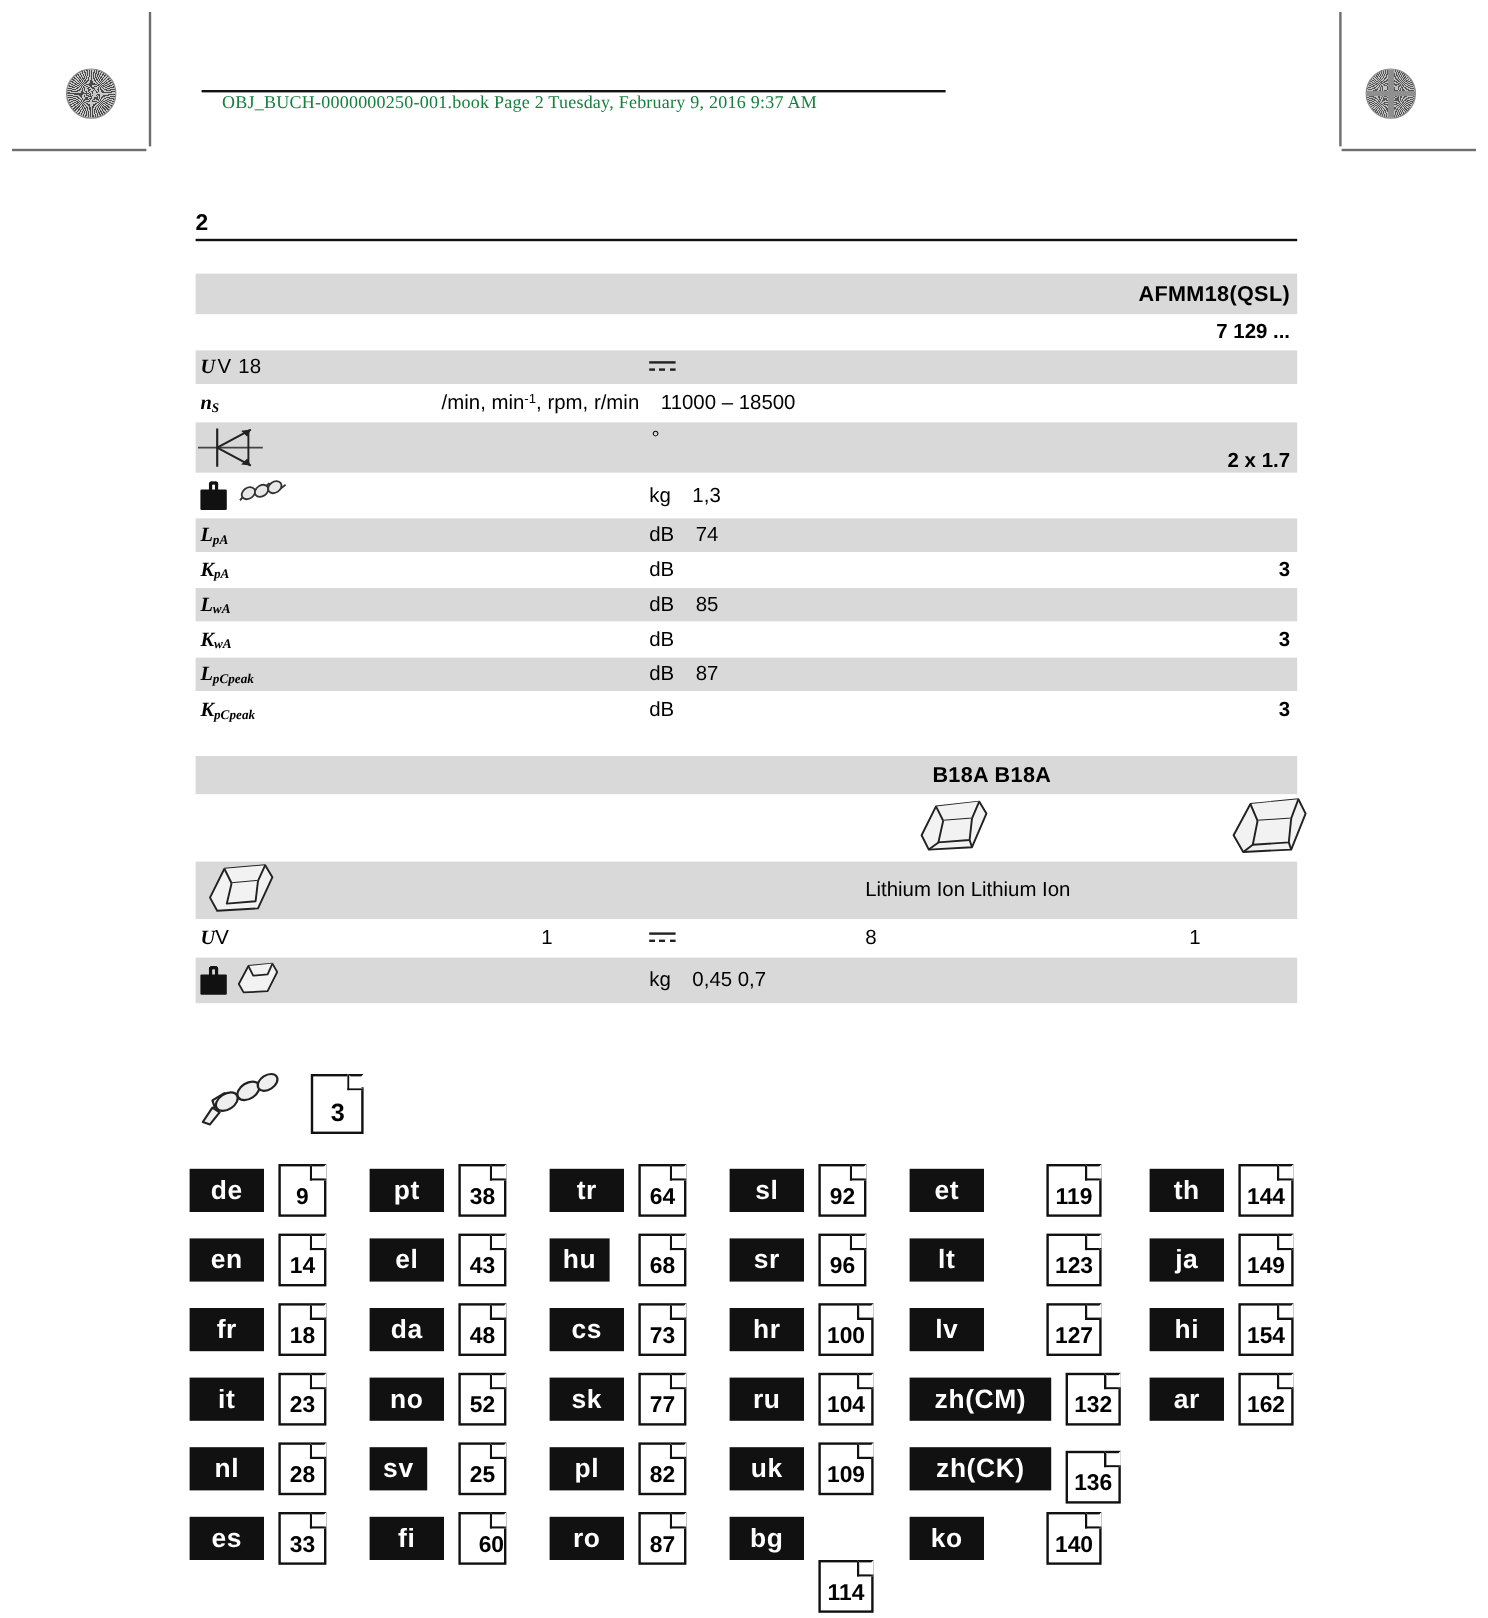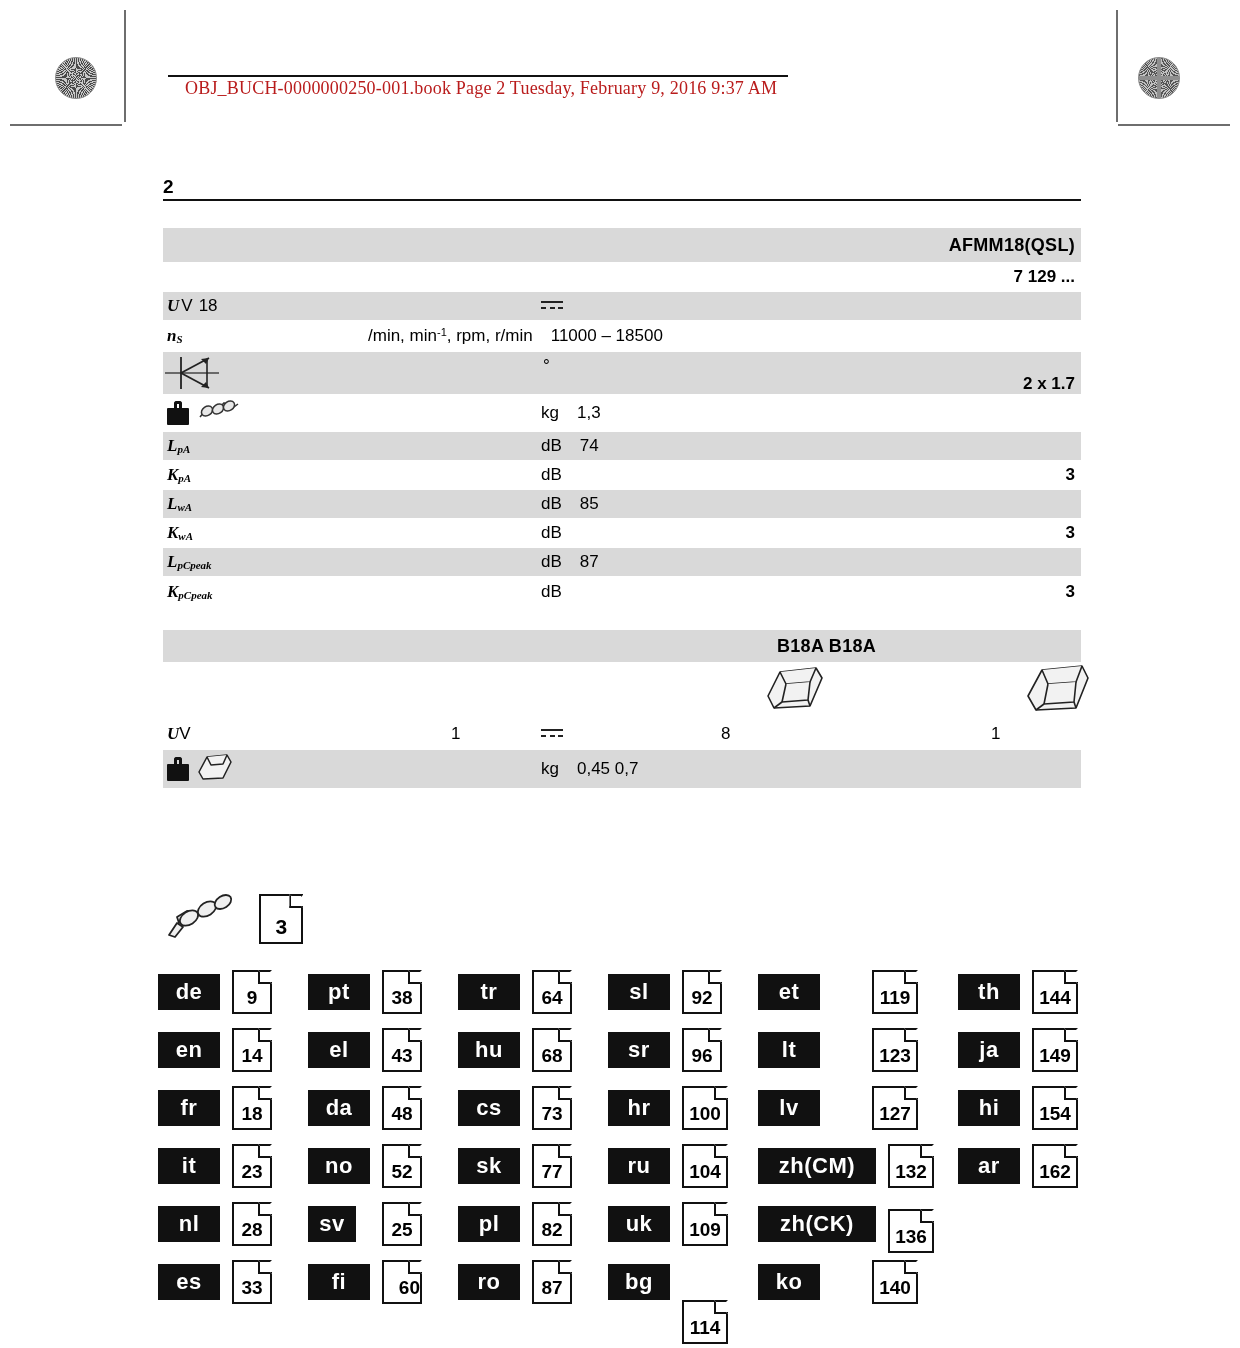--- a/index.html
+++ b/index.html
@@ -34,21 +34,21 @@
   }
 
   .trimline{position:absolute;background:#6e6e6e;}
   .trimline.v{width:1.6px;}
   .trimline.h{height:1.6px;}
 
   
   .filehdr{
     position:absolute;left:185px;top:78px;
     font-family:"Liberation Serif", serif;
-    font-size:18px;letter-spacing:.2px;color:#b91c1c;white-space:nowrap;
+    font-size:15px;letter-spacing:.2px;color:#15803d;white-space:nowrap;
   }
   .hdrline{position:absolute;left:168px;top:75px;width:620px;height:1.5px;background:#111;}
 
   
   .pagenum{
     position:absolute;left:163px;top:176px;
     font-size:19px;font-weight:700;
   }
   .rule{
     position:absolute;left:163px;top:199px;width:918px;height:2.4px;background:#111;
@@ -332,20 +332,36 @@
               <path d="M24 10 L30 24 L58 22 L64 6"></path>
               <path d="M30 24 L26 44 L56 42 L58 22"></path>
               <path d="M26 44 L18 50"></path>
               <path d="M56 42 L58 48"></path>
             </g>
           </svg>
         </span>
       </div>
     </div>
 
+    <div class="row shaded" style="height:48px;">
+      <div class="c-sym">
+        <span class="baticon">
+          <svg width="66" height="48" viewBox="0 0 66 48">
+            <g fill="#f2f2f2" stroke="#222" stroke-width="1.6" stroke-linejoin="round">
+              <path d="M8 32 L20 8 L54 5 L60 15 L48 41 L14 43 Z"></path>
+              <path d="M20 8 L26 20 L48 18 L54 5"></path>
+              <path d="M26 20 L22 37 L46 35 L48 18"></path>
+            </g>
+          </svg>
+        </span>
+      </div>
+      <div class="c-abs" style="left:558px;">
+        <span class="val">Lithium Ion Lithium Ion</span>
+      </div>
+    </div>
 
     <div class="row plain" style="height:32px;">
       <div class="c-sym">
         <span class="sym">U</span>
           <span class="val">V</span>
       </div>
       <div class="c-abs" style="left:288px;">
         <span class="val">1</span>
       </div>
       <div class="c-abs" style="left:378px;">
@@ -430,21 +446,21 @@
       </div>
       <div class="lrow">
         <div class="lang" style="left: 0px; top: 8px; width: 62px;">en</div>
         <div class="pagebox" style="left: 74px; top: 4px;">
           <span class="num">14</span>
         </div>
         <div class="lang" style="left: 150px; top: 8px; width: 62px;">el</div>
         <div class="pagebox" style="left: 224px; top: 4px;">
           <span class="num">43</span>
         </div>
-        <div class="lang" style="left: 300px; top: 8px; width: 62px;">hu</div>
+        <div class="lang" style="left: 300px; top: 8px; width: 50px;">hu</div>
         <div class="pagebox" style="left: 374px; top: 4px;">
           <span class="num">68</span>
         </div>
         <div class="lang" style="left: 450px; top: 8px; width: 62px;">sr</div>
         <div class="pagebox" style="left: 524px; top: 4px;">
           <span class="num">96</span>
         </div>
         <div class="lang" style="left: 600px; top: 8px; width: 62px;">lt</div>
         <div class="pagebox" style="left: 714px; top: 4px; width: 46px;">
           <span class="num">123</span>

